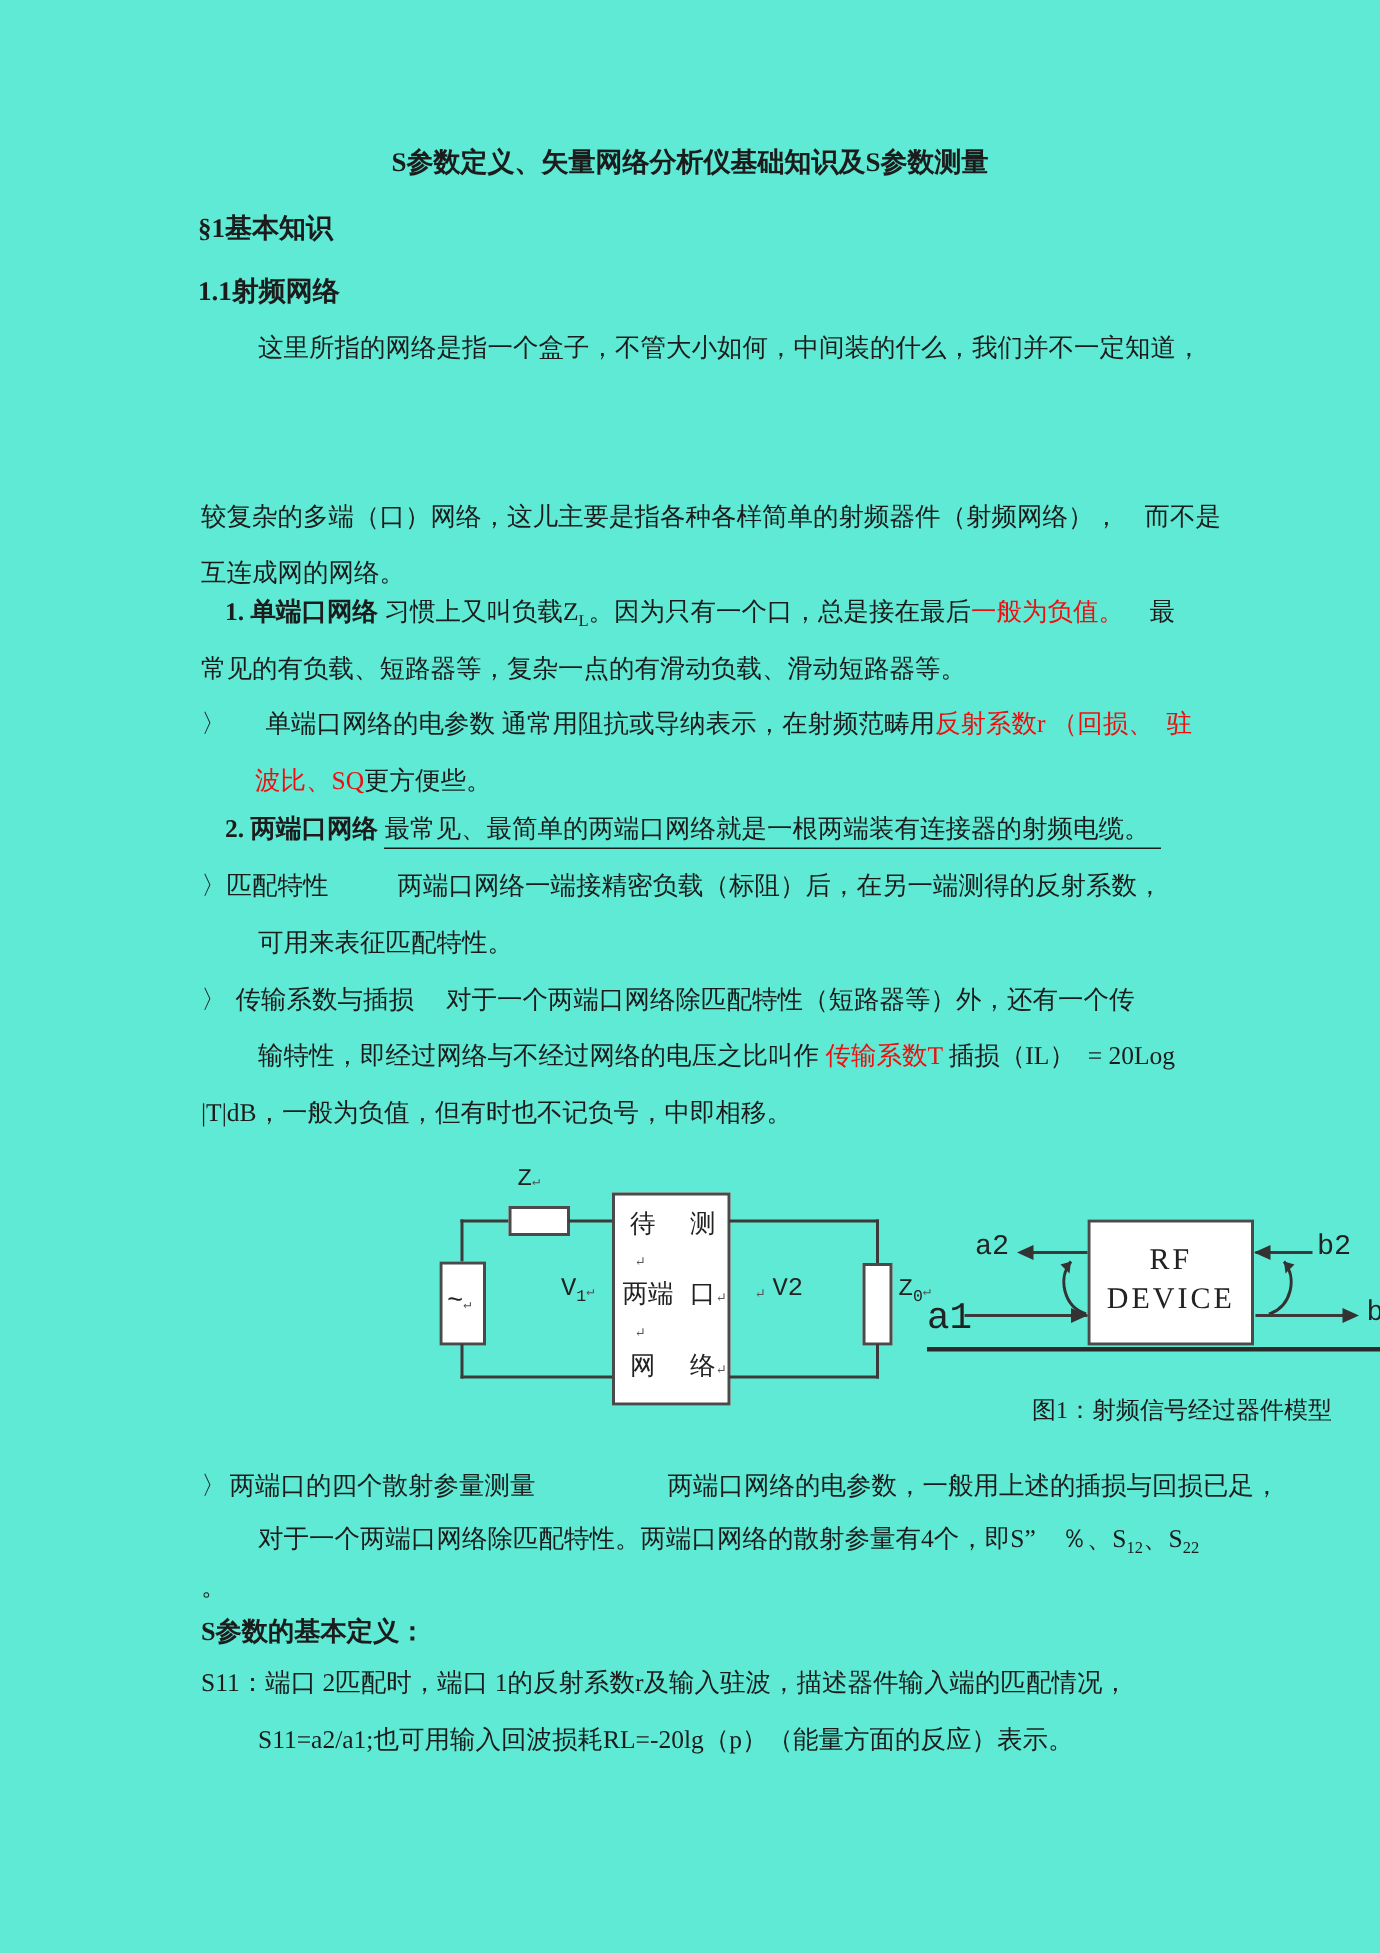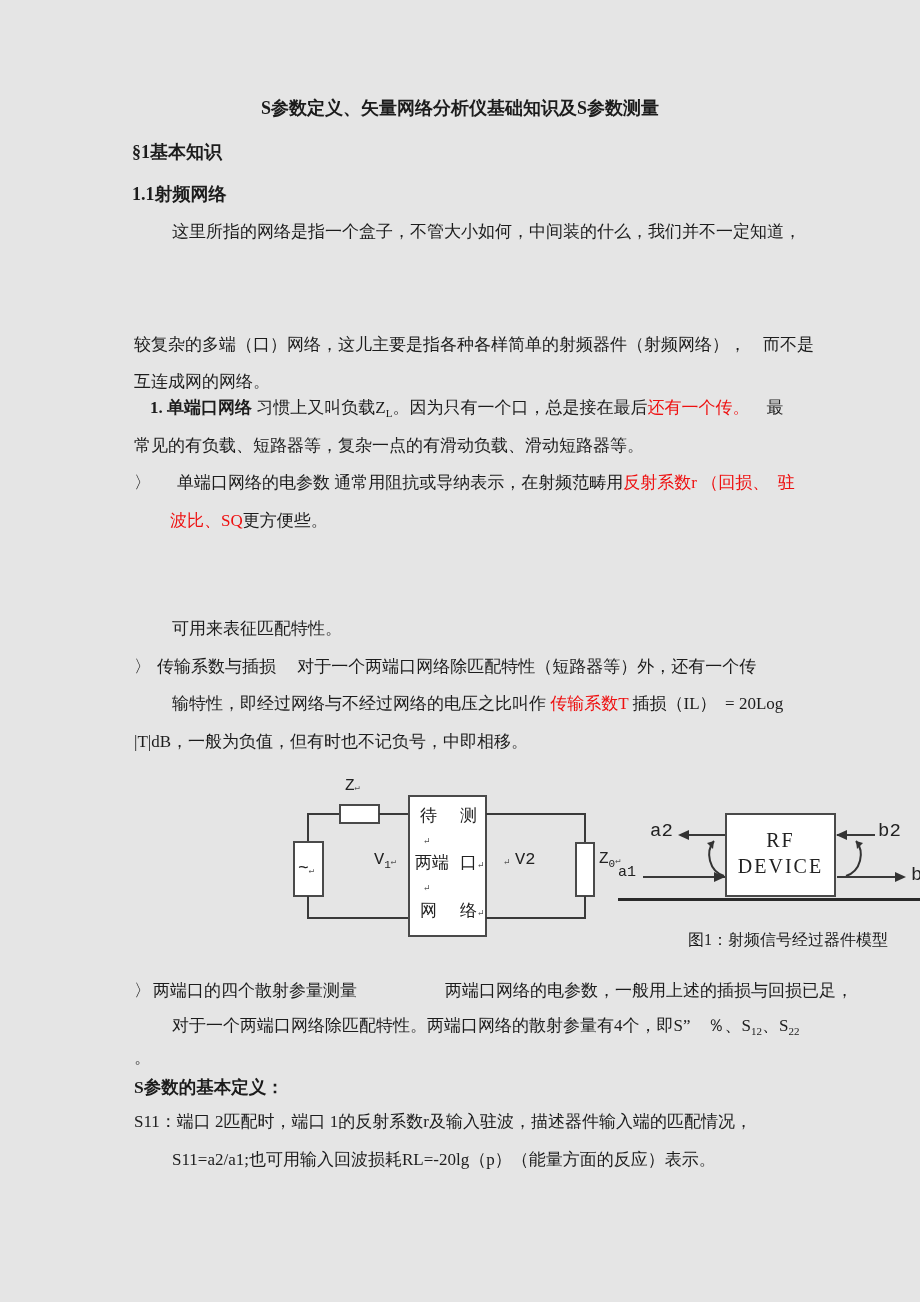--- a/index.html
+++ b/index.html
@@ -1,16 +1,16 @@
 <!DOCTYPE html>
 <html><head>
 <meta charset="utf-8">
 <style>
   html,body{margin:0;padding:0;background:#ffffff;}
-  #page{position:relative;width:920px;height:1302px;background:#e5e5e5;overflow:hidden;
+  #page{position:relative;width:920px;height:1302px;background:#5eead4;overflow:hidden;
         font-family:"Liberation Serif","DejaVu Serif",serif;color:#1c1c1c;}
   .line{position:absolute;white-space:pre;font-size:17px;line-height:23px;}
   .b{font-weight:bold;}
   .red{color:#ee1010;}
   .u{border-bottom:1.5px solid #1c1c1c;padding-bottom:3px;padding-right:8px;}
   sub{font-size:11px;line-height:0;}
   .title{left:0;right:0;text-align:center;font-weight:bold;font-size:18px;}
   .h{font-weight:bold;font-size:18px;}
   
   .wire{position:absolute;background:#3a3a3a;}
@@ -38,27 +38,29 @@
 <div id="page">
 
   <div class="line title" style="top:97px">S参数定义、矢量网络分析仪基础知识及S参数测量</div>
   <div class="line h" style="left:132px;top:141px">§1基本知识</div>
   <div class="line h" style="left:132px;top:183px">1.1射频网络</div>
 
   <div class="line" style="left:172px;top:220px">这里所指的网络是指一个盒子，不管大小如何，中间装的什么，我们并不一定知道，</div>
   <div class="line" style="left:134px;top:333px">较复杂的多端（口）网络，这儿主要是指各种各样简单的射频器件（射频网络），　而不是</div>
   <div class="line" style="left:134px;top:370px">互连成网的网络。</div>
 
-  <div class="line" style="left:150px;top:396px"><span class="b">1. 单端口网络</span><span> 习惯上又叫负载Z</span><sub>L</sub><span>。因为只有一个口，总是接在最后</span><span class="red">还有一个传。</span><span>　最</span></div>
+  <div class="line" style="left:150px;top:396px"><span class="b">1. 单端口网络</span><span> 习惯上又叫负载Z</span><sub>L</sub><span>。因为只有一个口，总是接在最后</span><span class="red">一般为负值。</span><span>　最</span></div>
   <div class="line" style="left:134px;top:471px"><span>〉</span><span class="gap-b1">单端口网络的电参数 通常用阻抗或导纳表示，在射频范畴用</span><span class="red">反射系数r （回损、  驻</span></div>
 
   <div class="line" style="left:134px;top:434px">常见的有负载、短路器等，复杂一点的有滑动负载、滑动短路器等。</div>
   <div class="line" style="left:170px;top:509px"><span class="red">波比、SQ</span><span>更方便些。</span></div>
 
+  <div class="line" style="left:150px;top:541px"><span class="b">2. 两端口网络</span><span> </span><span class="u">最常见、最简单的两端口网络就是一根两端装有连接器的射频电缆。</span></div>
 
+  <div class="line" style="left:134px;top:579px"><span>〉</span><span class="b" style="font-weight:normal">匹配特性</span><span class="gap-b2">两端口网络一端接精密负载（标阻）后，在另一端测得的反射系数，</span></div>
   <div class="line" style="left:172px;top:617px">可用来表征匹配特性。</div>
 
   <div class="line" style="left:134px;top:655px"><span>〉</span><span style="margin-left:6px">传输系数与插损　 对于一个两端口网络除匹配特性（短路器等）外，还有一个传</span></div>
   <div class="line" style="left:172px;top:692px"><span>输特性，即经过网络与不经过网络的电压之比叫作 </span><span class="red">传输系数T</span><span> 插损（IL）  = 20Log</span></div>
   <div class="line" style="left:134px;top:730px">|T|dB，一般为负值，但有时也不记负号，中即相移。</div>
 
   <div>
 
     <div class="wire" style="left:307px;top:813px;width:33px;height:2px"></div>
     <div class="fbox" style="left:339px;top:804px;width:41px;height:20px"></div>
@@ -97,21 +99,21 @@
   <div>
     <div class="fbox" style="left:725px;top:813px;width:111px;height:84px">
       <div class="rf-text" style="top:13px">RF</div>
       <div class="rf-text" style="top:39px">DEVICE</div>
     </div>
 
     <div class="flabel" style="left:650px;top:820px;font-size:19px">a2</div>
     <div class="wire" style="left:687px;top:834px;width:38px;height:2px"></div>
     <div class="ah ah-l" style="left:678px;top:830px"></div>
 
-    <div class="flabel" style="left:618px;top:864px;font-size:15px">a1</div>
+    <div class="flabel" style="left:618px;top:864px;font-size:25px">a1</div>
     <div class="wire" style="left:643px;top:876px;width:82px;height:2px"></div>
     <div class="ah ah-r" style="left:714px;top:872px"></div>
 
     <svg class="arc" style="left:697px;top:836px" width="30" height="42" viewBox="0 0 30 42">
       <path d="M27 40 C12 35 8 16 17 5" stroke="#333" stroke-width="2" fill="none"></path>
       <path d="M17 5 l-7 2 l6 6 z" fill="#333"></path>
     </svg>
 
     <div class="flabel" style="left:878px;top:820px;font-size:19px">b2</div>
     <div class="wire" style="left:837px;top:834px;width:38px;height:2px"></div>

